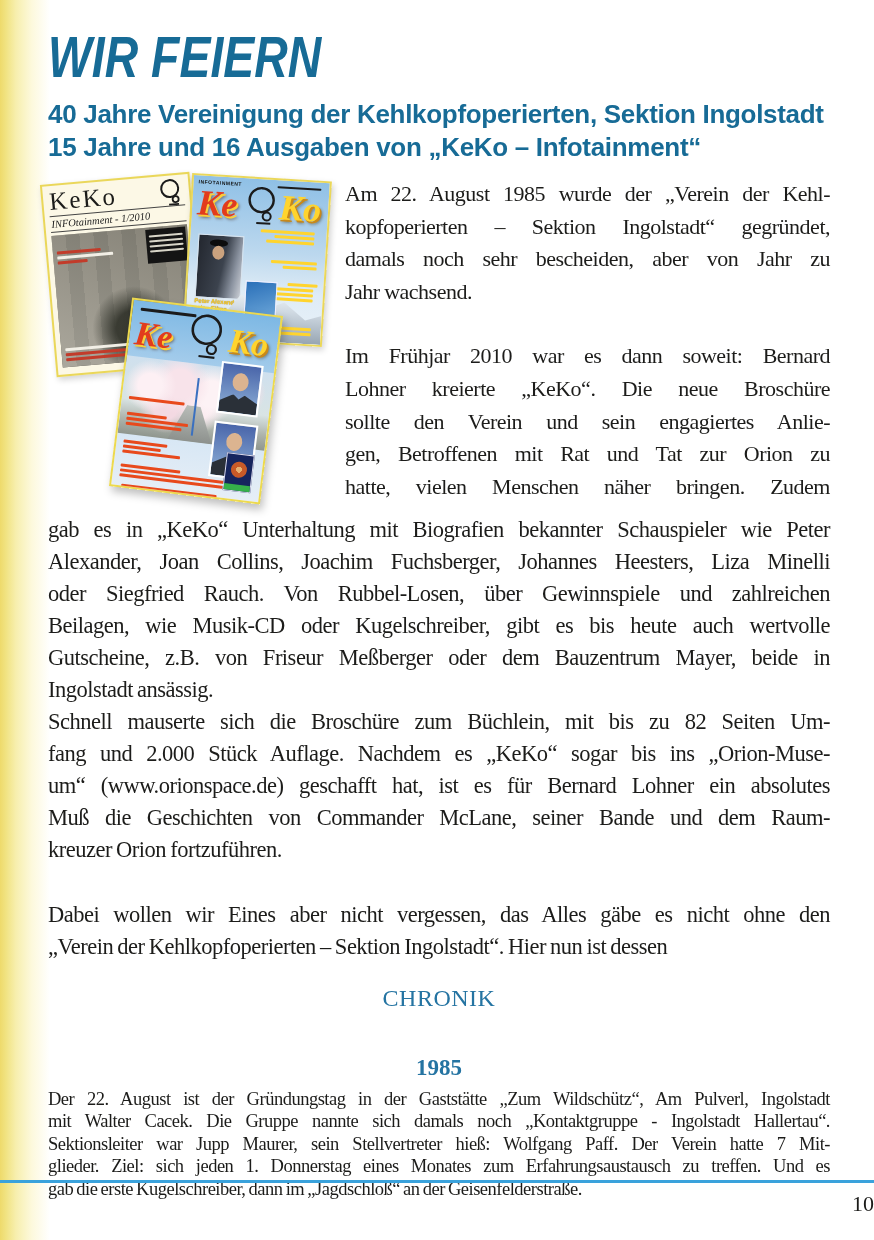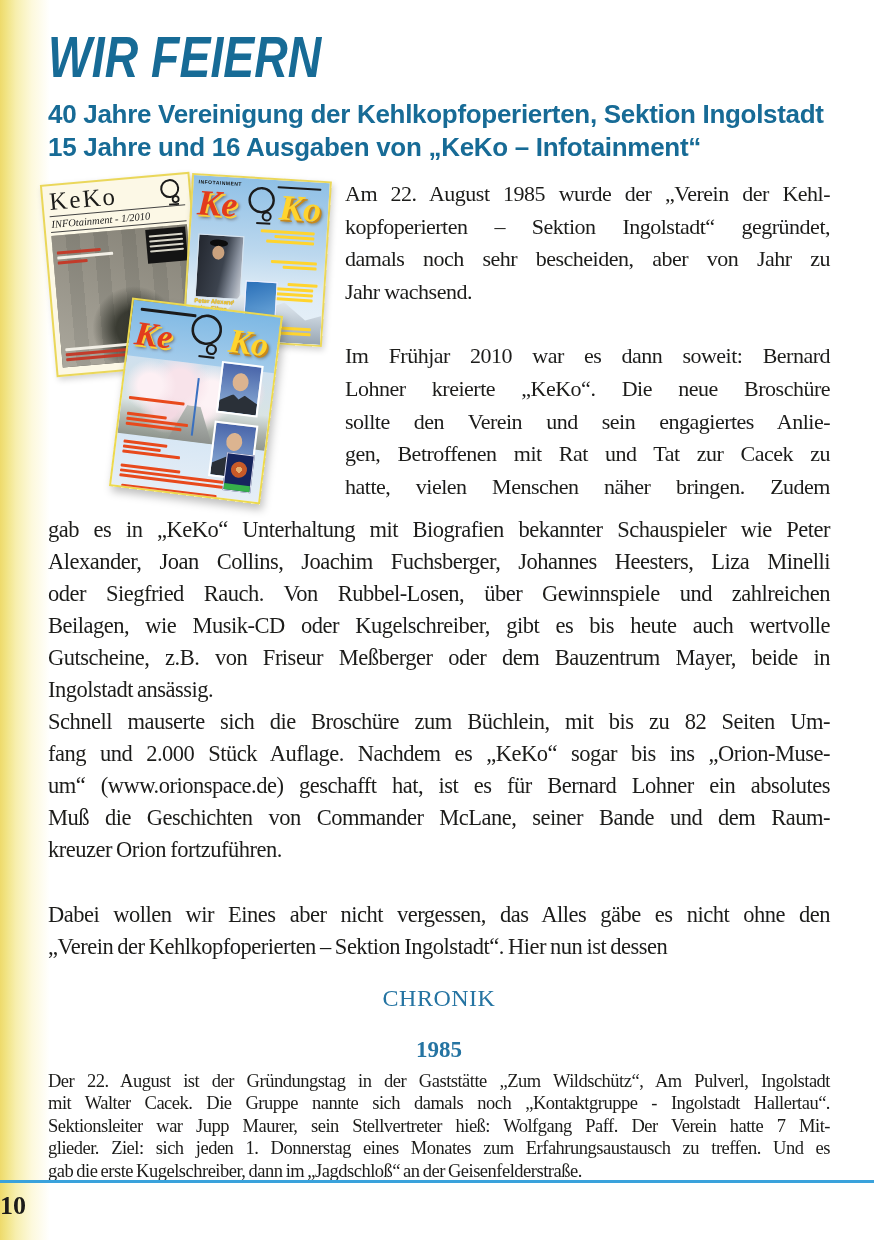--- a/index.html
+++ b/index.html
@@ -31,27 +31,27 @@
 
   .intro-text .jlines{font-size:22px;line-height:32.6px;letter-spacing:-.5px;word-spacing:-.5px;}
   .intro-text .jlines + .jlines{margin-top:32px;}
 
   .main-text{margin-top:6px;}
   .main-text .jlines{font-size:22.5px;line-height:32px;letter-spacing:-.5px;word-spacing:-1px;}
   .main-text .jlines.spaced{margin-top:33px;}
 
   .chronik-head{margin:22px 0 0 0;text-align:center;color:var(--chronik);
         font-size:24px;font-weight:normal;letter-spacing:.5px;line-height:26px;}
-  .chronik-year{margin:27px 0 0 0;text-align:center;color:var(--chronik);
+  .chronik-year{margin:45px 0 0 0;text-align:center;color:var(--chronik);
         font-size:23px;font-weight:bold;line-height:24px;}
   .chronik-lines{margin-top:8px;font-size:18.5px;line-height:22.4px;letter-spacing:-.5px;word-spacing:-1px;}
 
   .footer-rule{position:absolute;left:0;right:0;top:1180px;height:3px;background:var(--rule);z-index:2;}
-  .page-number{position:absolute;left:0;right:0;top:1191px;text-align:left;
-        font-size:26px;font-weight:bold;z-index:2;}
+  .page-number{position:absolute;left:0;right:0;top:1191px;text-align:right;
+        font-size:22px;font-weight:normal;z-index:2;}
 
   
   .cover{position:absolute;box-shadow:2px 3px 6px rgba(0,0,0,.18);}
   .cover1{left:0px;top:2px;width:150px;height:193px;transform:rotate(-5deg);z-index:1;
         background:#fcf8e6;border:2px solid #ead75a;box-sizing:border-box;}
   .cover2{left:139px;top:1px;width:140px;height:166px;transform:rotate(3.5deg);z-index:2;
         background:linear-gradient(180deg,#8fc0e6 0%,#bcd8ee 45%,#dfecf6 70%,#e8f1f8 100%);
         border:2px solid #ead75a;box-sizing:border-box;overflow:hidden;}
   .cover3{left:72px;top:130px;width:152px;height:190px;transform:rotate(7deg);z-index:3;
         background:linear-gradient(180deg,#7db8e4 0%,#aacfec 35%,#cfe3f4 55%,#e6eef6 100%);
@@ -302,21 +302,21 @@
         <div class="jlines">
             <div class="line">Am 22. August 1985 wurde der „Verein der Kehl-</div>
             <div class="line">kopfoperierten – Sektion Ingolstadt“ gegründet,</div>
             <div class="line">damals noch sehr bescheiden, aber von Jahr zu</div>
             <div class="line">Jahr wachsend.</div>
           </div>
         <div class="jlines cont">
             <div class="line">Im Frühjar 2010 war es dann soweit: Bernard</div>
             <div class="line">Lohner kreierte „KeKo“. Die neue Broschüre</div>
             <div class="line">sollte den Verein und sein engagiertes Anlie-</div>
-            <div class="line">gen, Betroffenen mit Rat und Tat zur Cacek zu</div>
+            <div class="line">gen, Betroffenen mit Rat und Tat zur Orion zu</div>
             <div class="line">hatte, vielen Menschen näher bringen. Zudem</div>
           </div>
       </div>
     </section>
 
     <section class="main-text">
       <div class="jlines">
           <div class="line">gab es in „KeKo“ Unterhaltung mit Biografien bekannter Schauspieler wie Peter</div>
           <div class="line">Alexander, Joan Collins, Joachim Fuchsberger, Johannes Heesters, Liza Minelli</div>
           <div class="line">oder Siegfried Rauch. Von Rubbel-Losen, über Gewinnspiele und zahlreichen</div>

